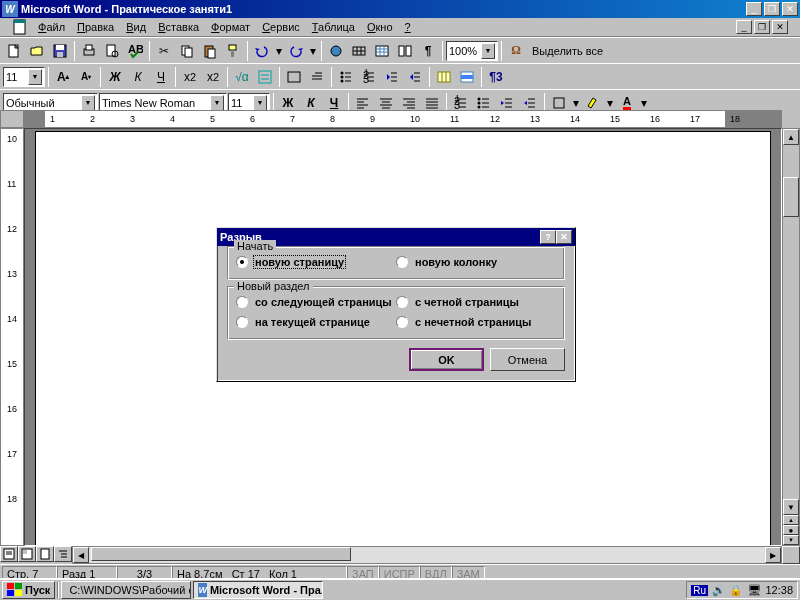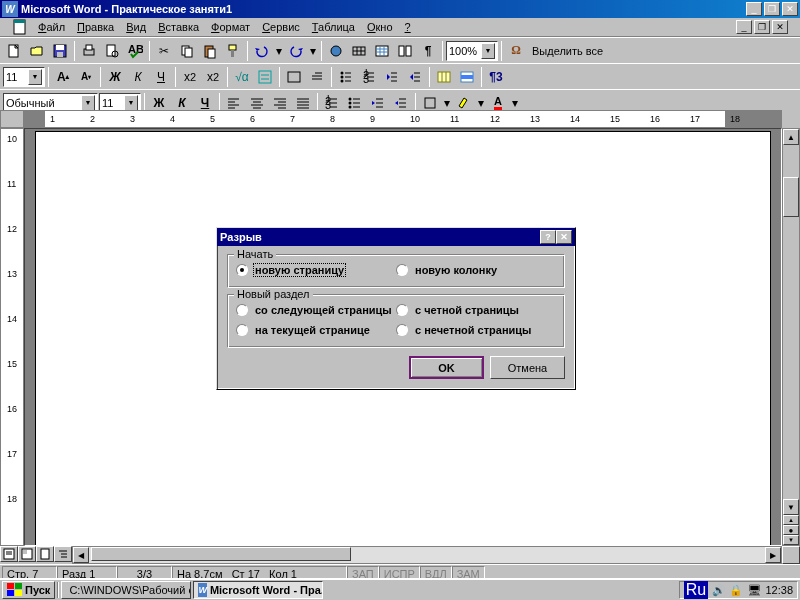--- a/index.html
+++ b/index.html
@@ -61,27 +61,27 @@
 .statusbar { position: absolute; left: 0; right: 0; bottom: 18px; height: 18px; background: #c0c0c0; border-top: 1px solid #fff; display: flex; align-items: center; padding: 0 2px; gap: 0; font-size: 10.5px; }
 .statusbar .cell { border: 1px solid; border-color: #808080 #fff #fff #808080; padding: 1px 4px; height: 16px; display: flex; align-items: center; }
 .statusbar .cell.dim { color: #808080; }
 
 
 .taskbar { position: absolute; left: 0; right: 0; bottom: 0; height: 22px; background: #c0c0c0; border-top: 2px solid #fff; display: flex; align-items: center; padding: 1px 2px; gap: 2px; }
 .startbtn { height: 18px; padding: 0 4px; border: 1px solid; border-color: #fff #404040 #404040 #fff; display: flex; align-items: center; gap: 2px; font-weight: bold; font-size: 11px; }
 .taskbtn { height: 18px; padding: 0 4px; border: 1px solid; border-color: #fff #404040 #404040 #fff; display: flex; align-items: center; gap: 3px; width: 130px; overflow: hidden; white-space: nowrap; font-size: 10.5px; }
 .taskbtn.active { border-color: #404040 #fff #fff #404040; background: #dfdfdf; }
 .tray { margin-left: auto; height: 18px; border: 1px solid; border-color: #808080 #fff #fff #808080; display: flex; align-items: center; padding: 0 4px; gap: 4px; font-size: 10.5px; }
-.tray .lang { background: #0000a8; color: #fff; padding: 0 2px; font-size: 16px; }
+.tray .lang { background: #0000a8; color: #fff; padding: 0 2px; font-size: 10px; }
 
 
 .dialog { position: absolute; left: 216px; top: 227px; width: 360px; background: #c0c0c0; border: 1px solid; border-color: #dfdfdf #000 #000 #dfdfdf; box-shadow: 1px 1px 0 #404040 inset, -1px -1px 0 #fff inset; }
 .dialog .dtitle { height: 18px; background: #000080; color: #fff; display: flex; align-items: center; padding: 0 3px; font-weight: bold; }
 .dialog .dtitle .dbtns { margin-left: auto; display: flex; gap: 0; }
-.dialog .dbody { padding: 8px 10px 10px; }
+.dialog .dbody { padding: 0 10px 10px; }
 .fieldset { border: 1px solid #808080; border-right-color: #fff; border-bottom-color: #fff; box-shadow: 1px 1px 0 #fff inset, -1px -1px 0 #808080 inset; padding: 8px 8px 10px; margin-bottom: 6px; position: relative; }
 .fieldset .legend { position: absolute; top: -7px; left: 6px; background: #c0c0c0; padding: 0 3px; font-size: 11px; }
 .radio-row { display: flex; font-weight: bold; }
 .radio-col { flex: 1; display: flex; flex-direction: column; gap: 6px; }
 .radio { display: flex; align-items: center; gap: 5px; cursor: default; }
 .radio .dot { width: 12px; height: 12px; border-radius: 50%; background: #fff; border: 1px solid; border-color: #808080 #fff #fff #808080; display: flex; align-items: center; justify-content: center; }
 .radio.checked .dot::after { content: ""; width: 4px; height: 4px; background: #000; border-radius: 50%; }
 .radio .lbl { border: 1px dotted transparent; padding: 0 1px; }
 .radio.focused .lbl { border-color: #000; }
 .dlgbtns { display: flex; justify-content: flex-end; gap: 6px; margin-top: 8px; }
@@ -327,20 +327,24 @@
         <rect x="2" y="6" width="12" height="4" fill="#4080ff"></rect>
       </svg>
     </div>
   <div class="sep"></div>
   <div class="tbtn" style="font-weight:bold;color:#000080">¶3</div>
 </div>
 
 <div class="toolbar">
   <div class="combo style">
       <span>Обычный</span>
+      <span class="arrow">▼</span>
+    </div>
+  <div class="combo font">
+      <span>Times New Roman</span>
       <span class="arrow">▼</span>
     </div>
   <div class="combo size">
       <span>11</span>
       <span class="arrow">▼</span>
     </div>
   <div class="sep"></div>
   <div class="tbtn" style="font-weight:bold">Ж</div>
   <div class="tbtn" style="font-style:italic;font-weight:bold">К</div>
   <div class="tbtn" style="text-decoration:underline;font-weight:bold">Ч</div>

